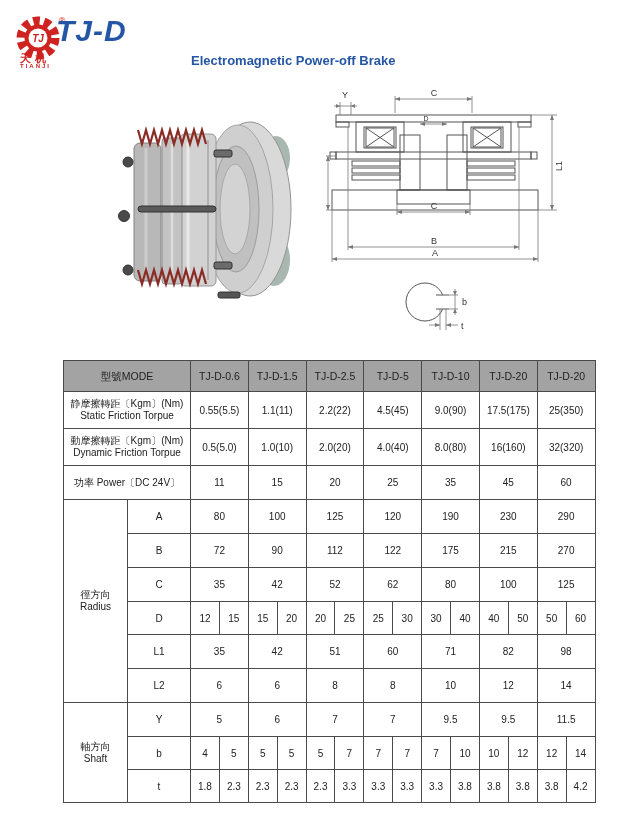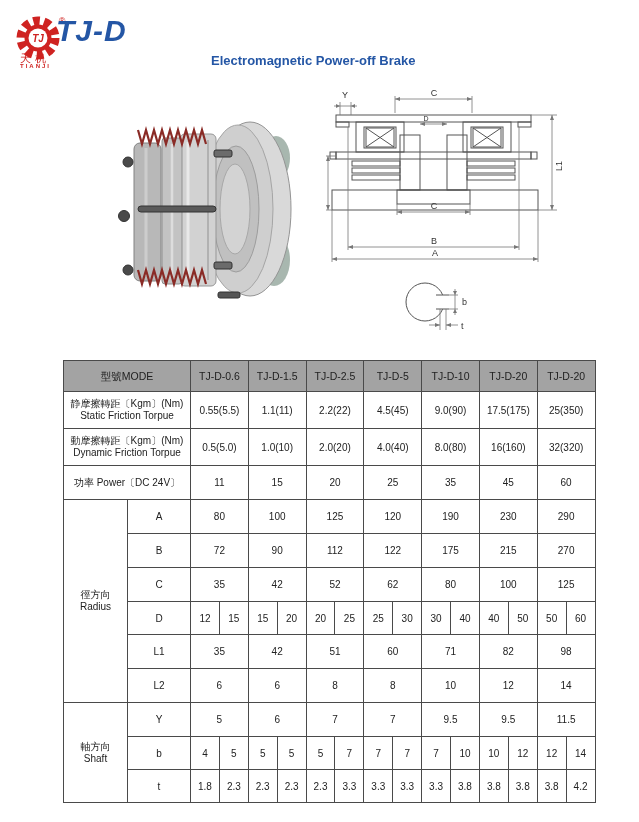--- a/index.html
+++ b/index.html
@@ -1,24 +1,24 @@
 <!DOCTYPE html>
 <html><head>
 <meta charset="utf-8">
 <style>
   html,body{margin:0;padding:0;background:#fff;}
   #page{position:relative;width:639px;height:822px;background:#fff;overflow:hidden;
         font-family:"Liberation Sans",sans-serif;color:#222;}
   
   #logo{position:absolute;left:12px;top:12px;width:60px;height:62px;}
-  #brand-cn{position:absolute;left:20px;top:51px;font-size:11px;font-weight:normal;color:#cf2321;letter-spacing:4px;}
+  #brand-cn{position:absolute;left:20px;top:51px;font-size:11px;font-weight:bold;color:#cf2321;letter-spacing:4px;}
   #brand-en{position:absolute;left:20px;top:63px;font-size:6px;font-weight:bold;color:#cf2321;letter-spacing:2px;}
   #title{position:absolute;left:56px;top:14px;font-size:30px;font-weight:bold;font-style:italic;color:#2456a5;letter-spacing:1px;}
   #sub-cn{position:absolute;left:57px;top:45px;font-size:19px;font-weight:bold;color:#2456a5;letter-spacing:1px;}
-  #sub-en{position:absolute;left:191px;top:53px;font-size:13px;font-weight:bold;color:#2456a5;margin-left:20px;}
+  #sub-en{position:absolute;left:191px;top:53px;font-size:13px;font-weight:bold;color:#2456a5;}
   
   #photo{position:absolute;left:118px;top:120px;}
   #drawing{position:absolute;left:322px;top:86px;}
   
   table{position:absolute;left:63px;top:360px;width:531px;border-collapse:collapse;table-layout:fixed;}
   td{border:1px solid #4a4a4a;text-align:center;vertical-align:middle;font-size:10px;color:#222;padding:0;line-height:11px;}
   tr.hdr td{background:#a3a3a3;height:30px;font-size:10.5px;}
   tr.spec td{height:36px;}
   tr.mid td{height:33px;}
   tr.dim td{height:32px;}

